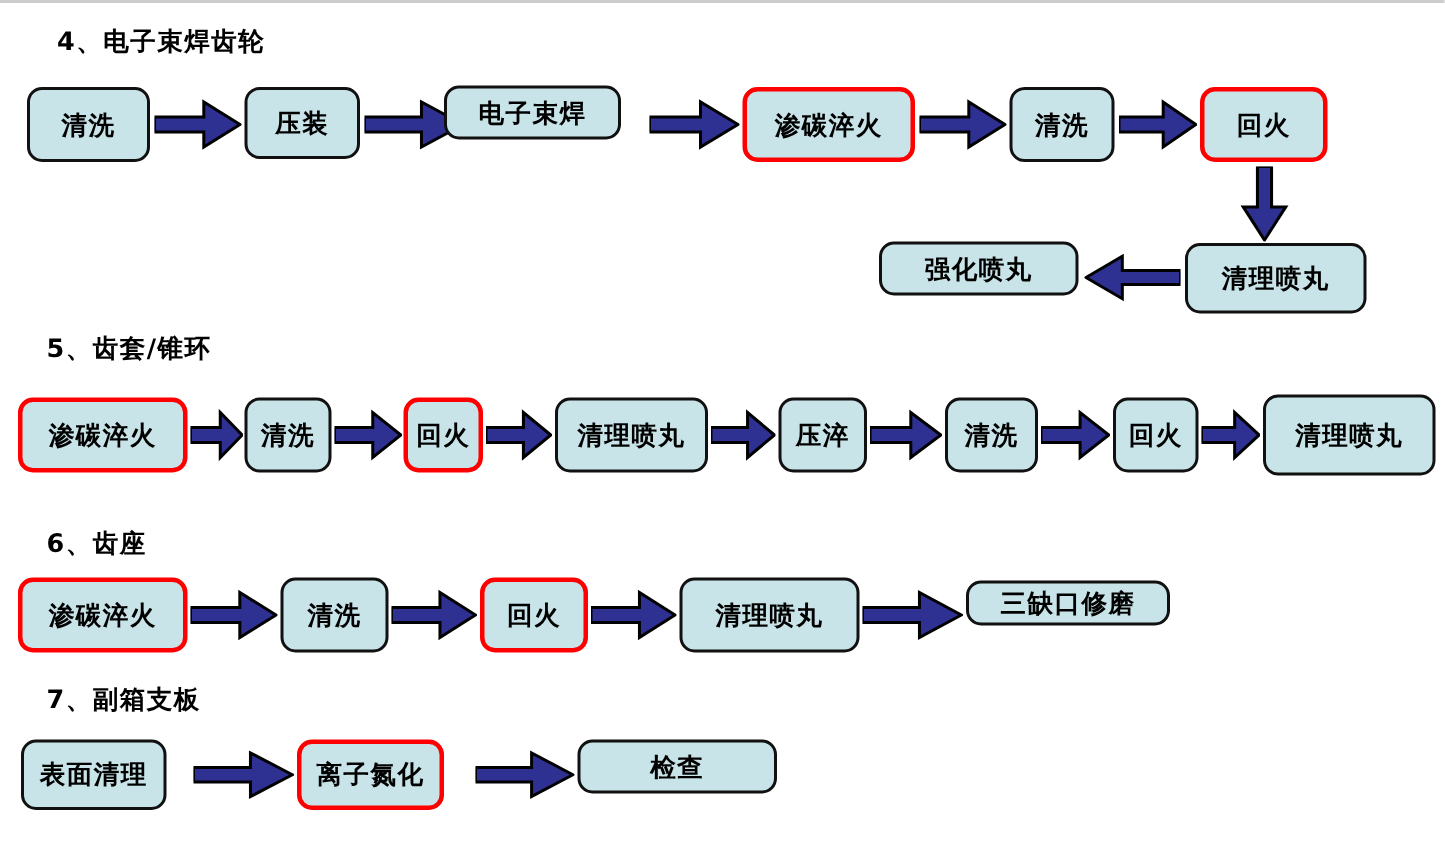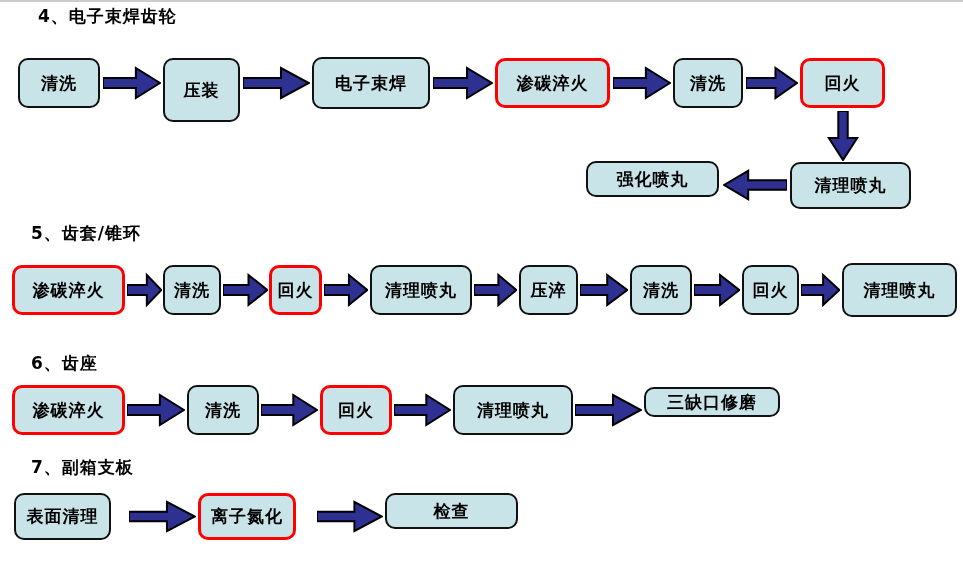--- a/index.html
+++ b/index.html
@@ -29,31 +29,31 @@
     stroke:var(--arrow-outline,#000000);
     stroke-width:2;stroke-linejoin:miter;
     vector-effect:non-scaling-stroke;
   }
 </style>
 </head>
 <body>
 
 <div class="divider"></div>
 
-<div class="title" style="left:38px;top:5px">4、电子束焊齿轮</div>
+<div class="title" style="left:38px;top:17px">4、电子束焊齿轮</div>
 
 <div class="box" style="left:18px;top:58px;width:82px;height:50px">清洗</div>
 <svg class="arrow" style="left:103px;top:65px;width:58px;height:36px" viewBox="0 0 60 36" preserveAspectRatio="none">
     <polygon points="0,13 34,13 34,3 59,18 34,33 34,23 0,23"></polygon>
   </svg>
-<div class="box" style="left:163px;top:58px;width:77px;height:64px">压装</div>
+<div class="box" style="left:163px;top:58px;width:77px;height:48px">压装</div>
 <svg class="arrow" style="left:243px;top:65px;width:67px;height:36px" viewBox="0 0 60 36" preserveAspectRatio="none">
     <polygon points="0,13 34,13 34,3 59,18 34,33 34,23 0,23"></polygon>
   </svg>
-<div class="box" style="left:312px;top:57px;width:118px;height:52px">电子束焊</div>
+<div class="box" style="left:296px;top:57px;width:118px;height:36px">电子束焊</div>
 <svg class="arrow" style="left:433px;top:65px;width:60px;height:36px" viewBox="0 0 60 36" preserveAspectRatio="none">
     <polygon points="0,13 34,13 34,3 59,18 34,33 34,23 0,23"></polygon>
   </svg>
 <div class="box hl" style="left:495px;top:58px;width:115px;height:50px">渗碳淬火</div>
 <svg class="arrow" style="left:613px;top:65px;width:58px;height:36px" viewBox="0 0 60 36" preserveAspectRatio="none">
     <polygon points="0,13 34,13 34,3 59,18 34,33 34,23 0,23"></polygon>
   </svg>
 <div class="box" style="left:673px;top:58px;width:70px;height:50px">清洗</div>
 <svg class="arrow" style="left:746px;top:65px;width:52px;height:36px" viewBox="0 0 60 36" preserveAspectRatio="none">
     <polygon points="0,13 34,13 34,3 59,18 34,33 34,23 0,23"></polygon>

